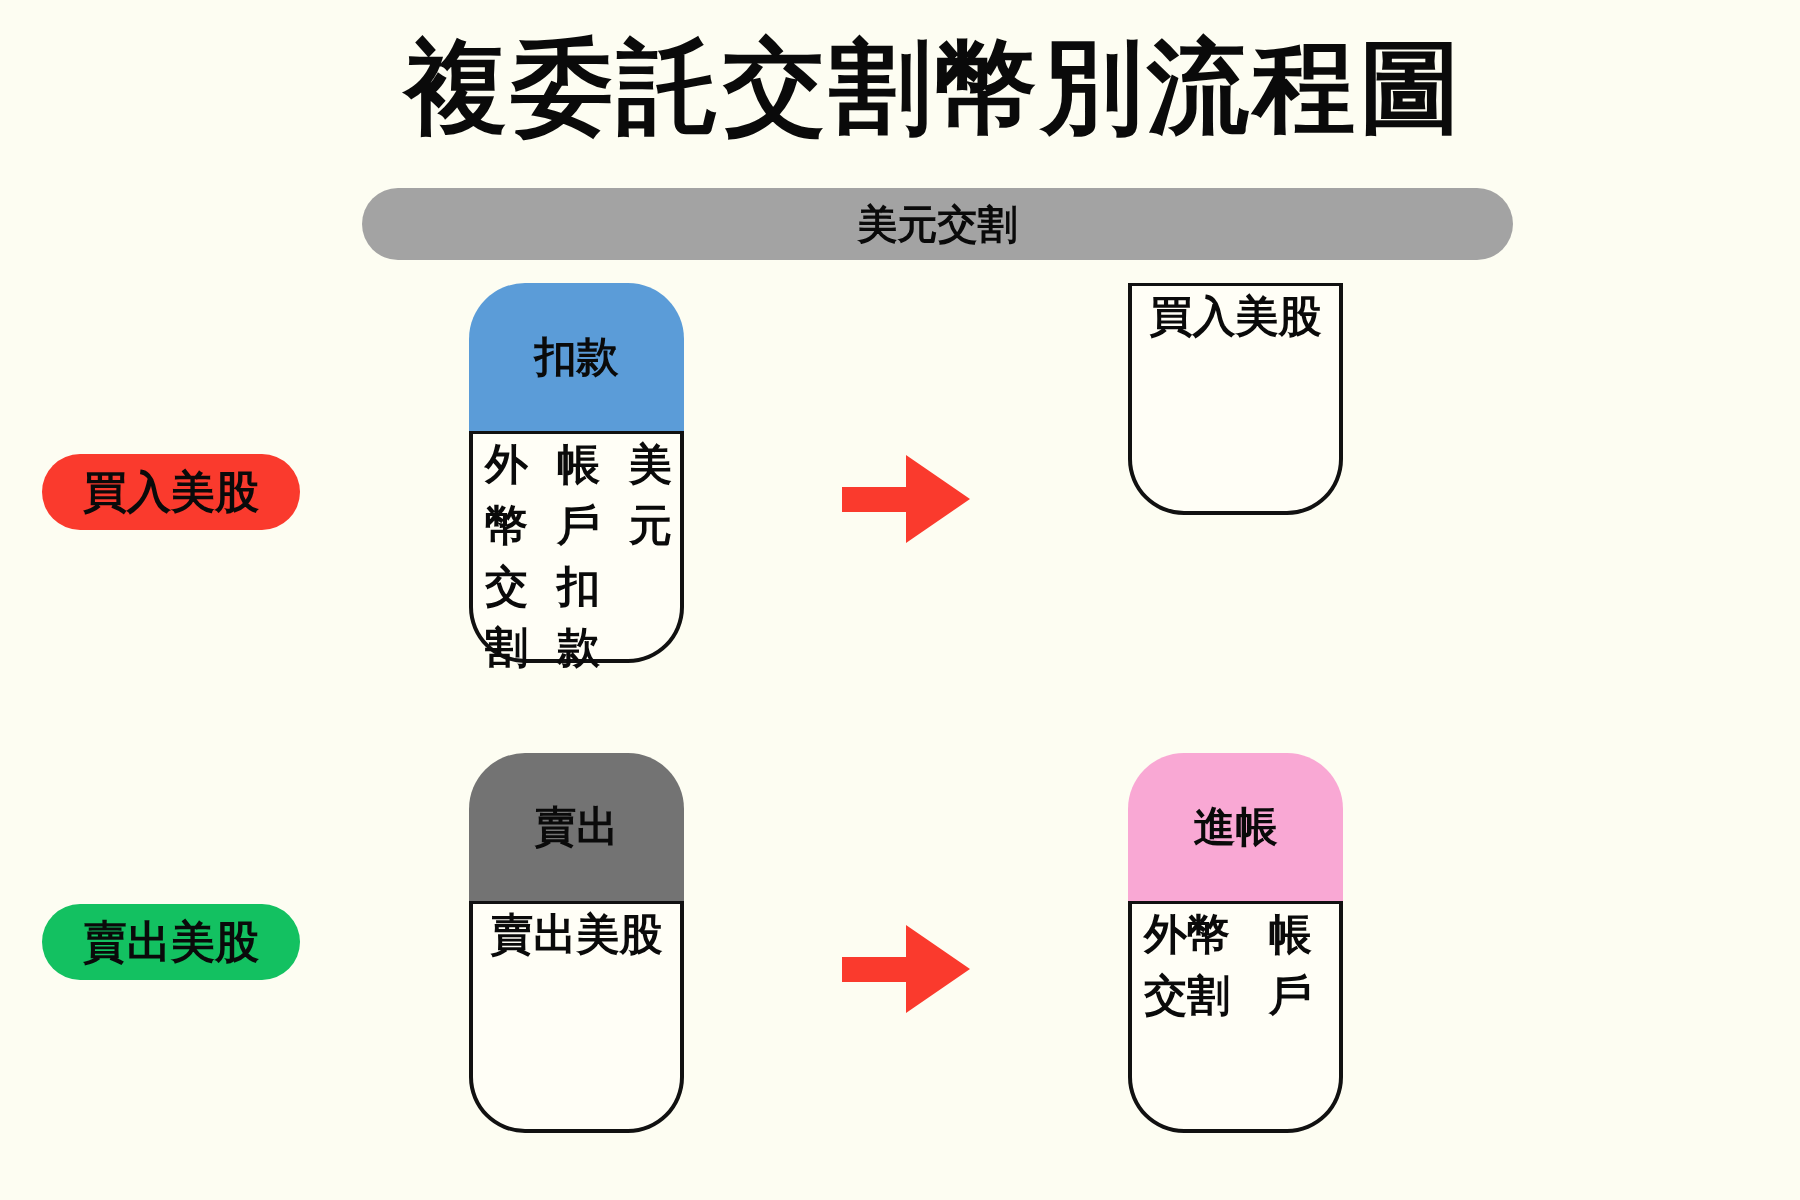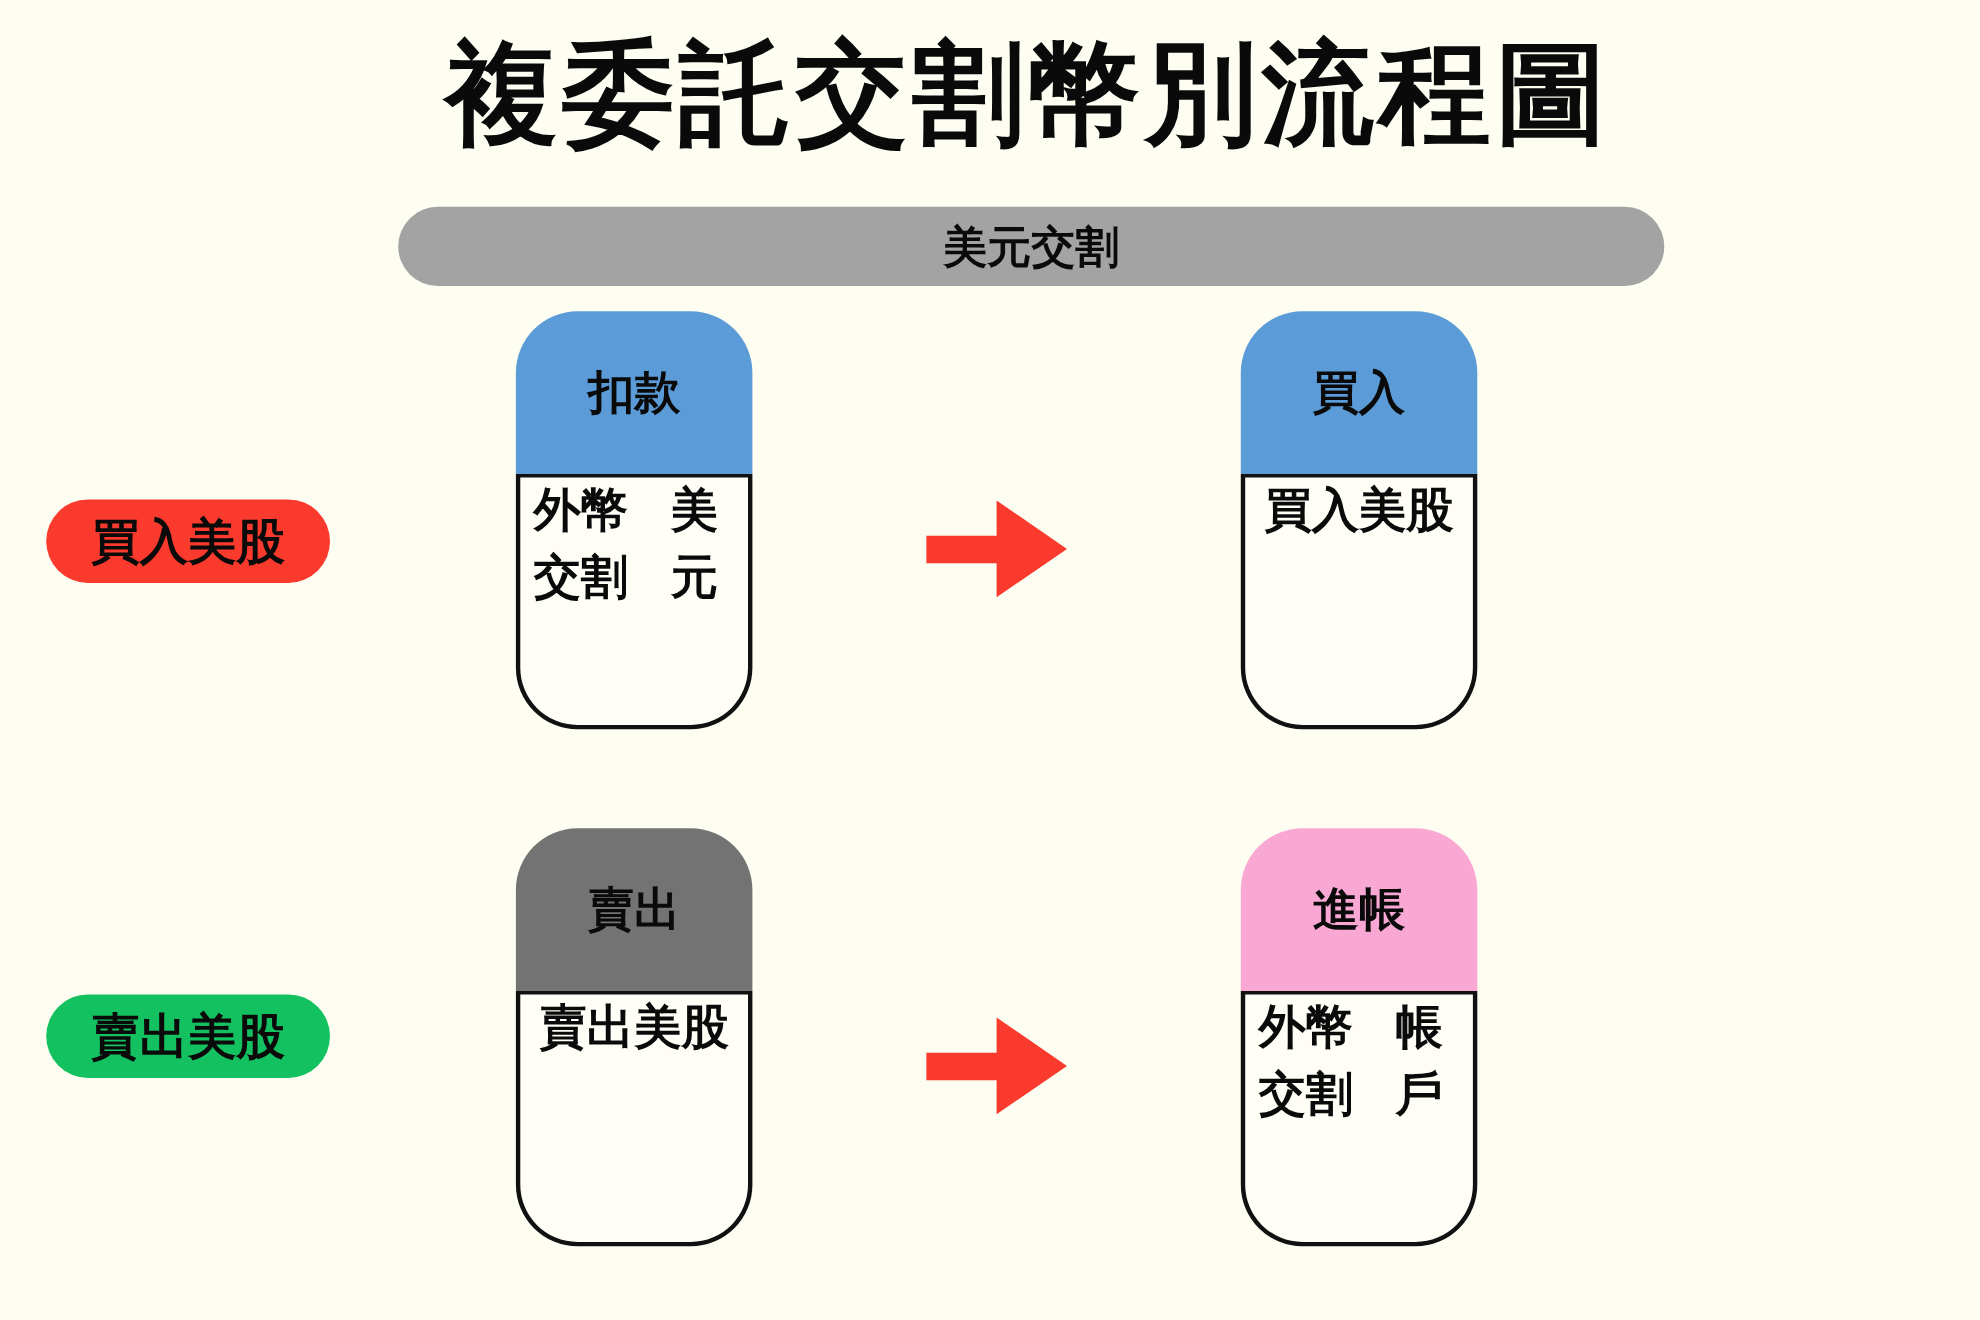--- a/index.html
+++ b/index.html
@@ -4,21 +4,21 @@
 <style>
   html,body { margin:0; padding:0; }
   .page {
     position:relative; width:1800px; height:1200px;
     background:#FDFDF2; overflow:hidden;
     font-family:"Liberation Sans", sans-serif; color:#0A0A0A;
   }
   .title {
     position:absolute; left:335px; top:22px; width:1200px; margin:0;
     text-align:center; font-size:102px; line-height:130px; font-weight:bold;
-    font-family:Liberation Serif, serif;
+    font-family:Liberation Sans, sans-serif;
     letter-spacing:4px;
   }
   .banner {
     position:absolute; left:362px; top:188px; width:1151px; height:72px;
     border-radius:36px; display:flex; align-items:center; justify-content:center;
   }
   .banner-label { font-size:40px; font-weight:bold; }
   .badge {
     position:absolute; left:42px; width:258px; height:76px; border-radius:38px;
     display:flex; align-items:center; justify-content:center;
@@ -69,32 +69,30 @@
   <div class="badge badge-row1" style="background-color: rgb(250, 58, 45);">
     <span class="badge-label">買入美股</span>
   </div>
 
   <div class="card card-r1c1">
     <div class="card-header" style="background-color: rgb(91, 156, 216);">
       <span class="card-header-label">扣款</span>
     </div>
     <div class="card-body align-left">
       <div class="body-line">外幣交割</div>
+      <div class="body-line">帳戶扣款</div>
       <div class="body-line">美元</div>
     </div>
   </div>
 
   <svg class="arrow arrow-row1" viewBox="0 0 128 88">
     <polygon points="0,32 64,32 64,0 128,44 64,88 64,57 0,57" style="fill: rgb(250, 58, 45);"></polygon>
   </svg>
 
   <div class="card card-r1c2">
-    <div class="card-header" style="background-color: rgb(91, 156, 216);">
-      <span class="card-header-label">買入</span>
-    </div>
     <div class="card-body align-center">
       <div class="body-line">買入美股</div>
 
     </div>
   </div>
 
   <div class="badge badge-row2" style="background-color: rgb(19, 193, 97);">
     <span class="badge-label">賣出美股</span>
   </div>
 

